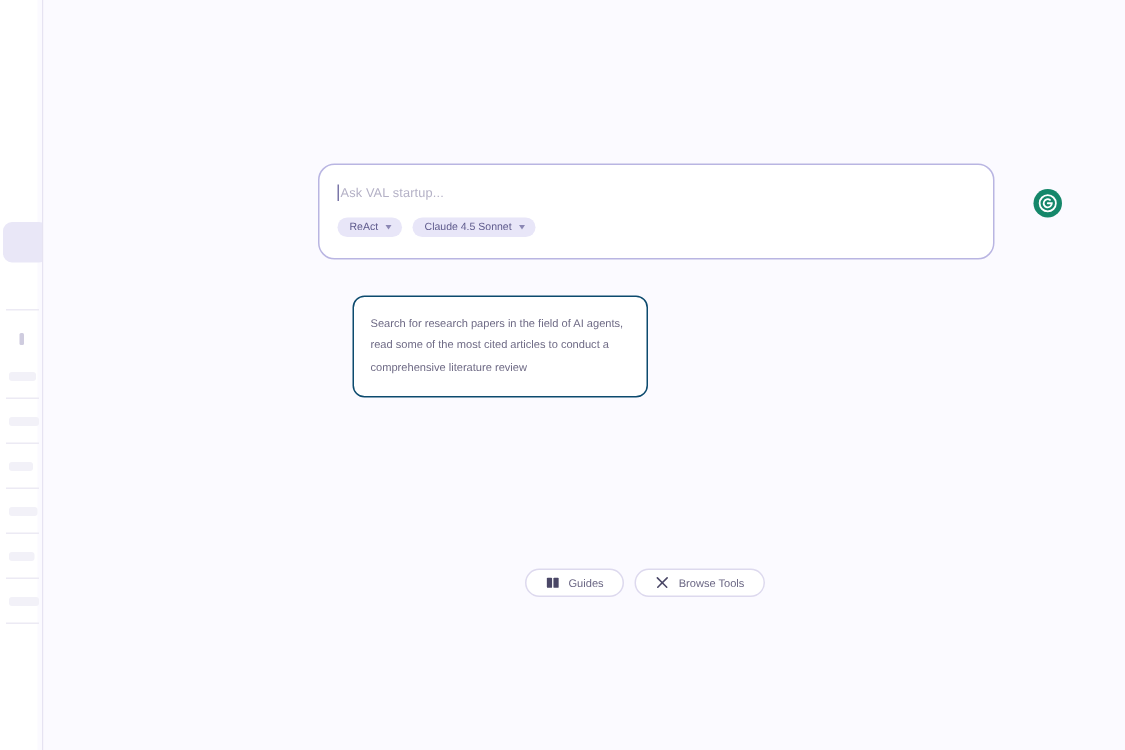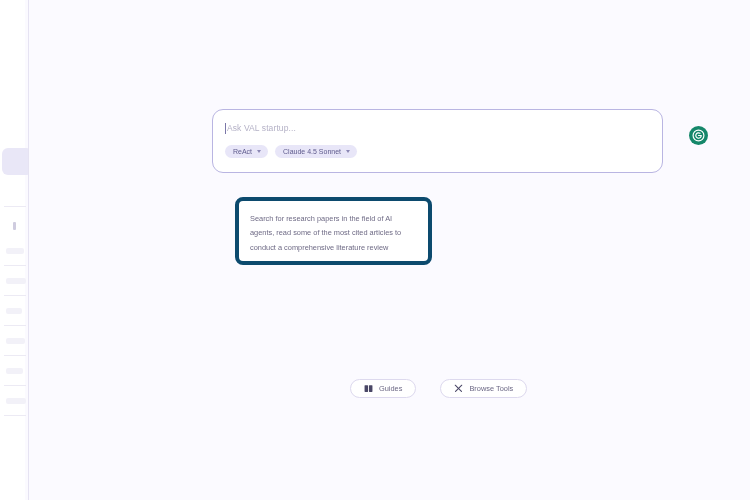--- a/index.html
+++ b/index.html
@@ -157,38 +157,38 @@
     left: 235px;
     top: 197px;
     width: 409px;
     display: grid;
     grid-template-columns: 197px 197px;
     grid-template-rows: 68px 68px;
     gap: 7px 15px;
   }
   .suggestion-card {
     background: #ffffff;
-    border: 4px solid #0c4a6e;
+    border: 1px solid #0c4a6e;
     border-radius: 8px;
     padding: 11px 11px 0 11px;
     cursor: pointer;
   }
   .suggestion-text {
     font-size: 7.4px;
     line-height: 1.95;
     color: #6e6a85;
   }
 
   
   .footer-actions {
     position: absolute;
     left: 350px;
     top: 379px;
     display: flex;
-    gap: 24px;
+    gap: 7px;
   }
   .pill {
     display: inline-flex;
     align-items: center;
     gap: 6px;
     height: 19px;
     padding: 0 13px;
     border: 1px solid #ddd9ee;
     border-radius: 10px;
     background: #ffffff;

